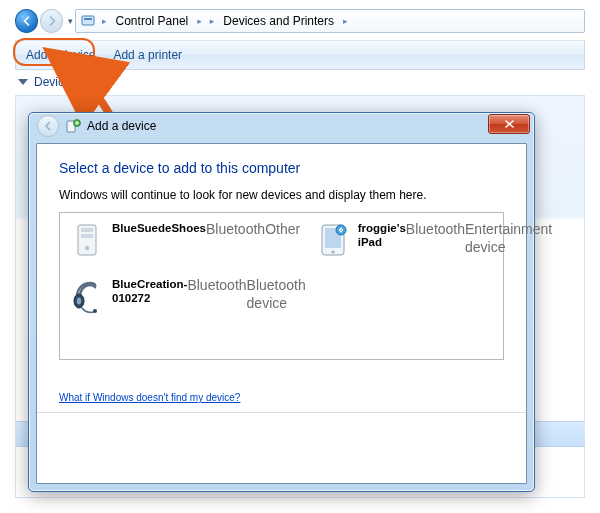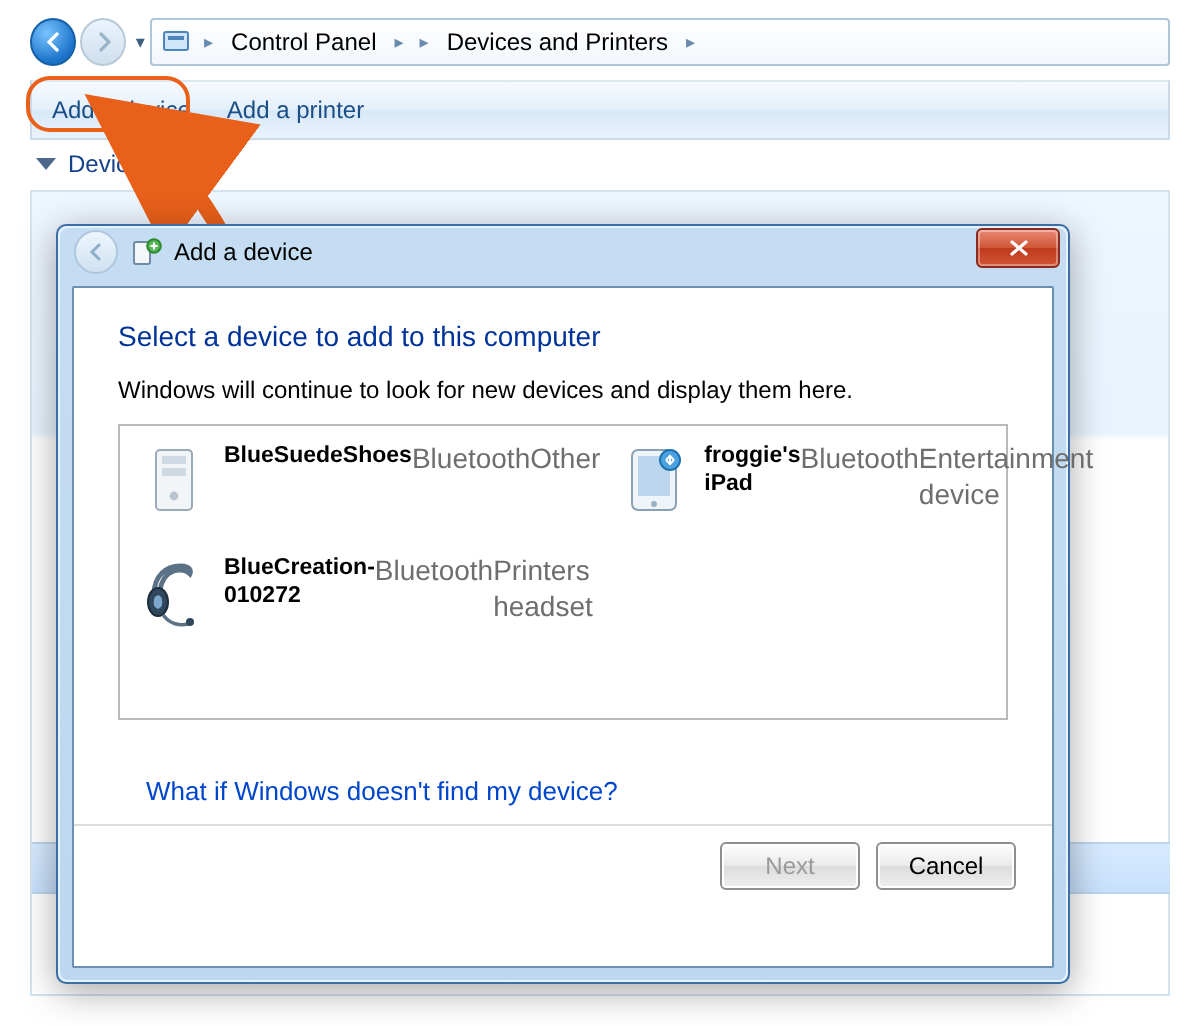--- a/index.html
+++ b/index.html
@@ -49,21 +49,21 @@
   .body-pad{padding:16px 22px 10px 22px;height:calc(100% - 26px);box-sizing:border-box;position:relative}
   .hdr{color:#003399;font-size:14px}
   .sub{margin-top:12px;color:#000;font-size:12px}
   .dev-box{margin-top:10px;border:1px solid #b9b9b9;height:148px;padding:8px 10px;box-sizing:border-box;display:grid;grid-template-columns:1fr 1fr;grid-template-rows:52px 52px;gap:4px 10px}
   .dev{display:flex;gap:8px;align-items:flex-start}
   .dev-icon{width:34px;height:40px;flex:none}
   .dev-icon svg{width:100%;height:100%}
   .dev-txt{display:flex;flex-direction:row;line-height:1.25}
   .dev-name{font-weight:bold;font-size:11.5px;color:#000}
   .dev-line{color:#6e6e6e;font-size:14px}
-  .help-link{position:absolute;left:36px;bottom:54px;color:#0046cc;font-size:13px;}
+  .help-link{position:absolute;left:22px;bottom:54px;color:#0046cc;font-size:10px;text-decoration:underline}
   .btn-row{position:absolute;right:18px;bottom:12px;display:flex;gap:8px}
   .win-btn{min-width:68px;height:22px;border:1px solid #8e8f8f;border-radius:3px;background:linear-gradient(#fdfdfd,#ebebeb 49%,#dcdcdc 50%,#efefef);display:flex;align-items:center;justify-content:center;font-size:12px;color:#000;box-shadow:inset 0 0 0 1px #fff}
   .win-btn.disabled{color:#9a9a9a}
   .footer-sep{position:absolute;left:0;right:0;bottom:44px;height:1px;background:#dcdcdc}
 </style>
 </head>
 <body>
 
 <div class="frame">
 
@@ -202,30 +202,26 @@
                 <path d="M7 20c0-9 6-14 13-14s5 4 5 4-2-2-5-2c-6 0-10 5-10 12" fill="none" stroke="#5b7186" stroke-width="2.4" stroke-linecap="round"></path>
                 <ellipse cx="9" cy="24" rx="5" ry="7" fill="#30475e" stroke="#1d2d3c"></ellipse>
                 <ellipse cx="9" cy="24" rx="2.2" ry="3.4" fill="#7da8cc"></ellipse>
                 <path d="M12 31c3 4 8 5 12 4" fill="none" stroke="#5b7186" stroke-width="1.8" stroke-linecap="round"></path>
                 <circle cx="25" cy="34" r="2" fill="#30475e"></circle>
               </svg>
             </div>
             <div class="dev-txt">
               <span class="dev-name">BlueCreation-010272</span>
               <span class="dev-line">Bluetooth</span>
-              <span class="dev-line">Printers headset</span>
+              <span class="dev-line">Bluetooth device</span>
             </div>
           </div>
 
         </div>
 
         <a class="help-link">What if Windows doesn't find my device?</a>
 
         <div class="footer-sep"></div>
-        <div class="btn-row">
-          <div class="win-btn disabled">Next</div>
-          <div class="win-btn">Cancel</div>
-        </div>
       </div>
     </div>
   </div>
 
 </div>
 
 </body></html>

